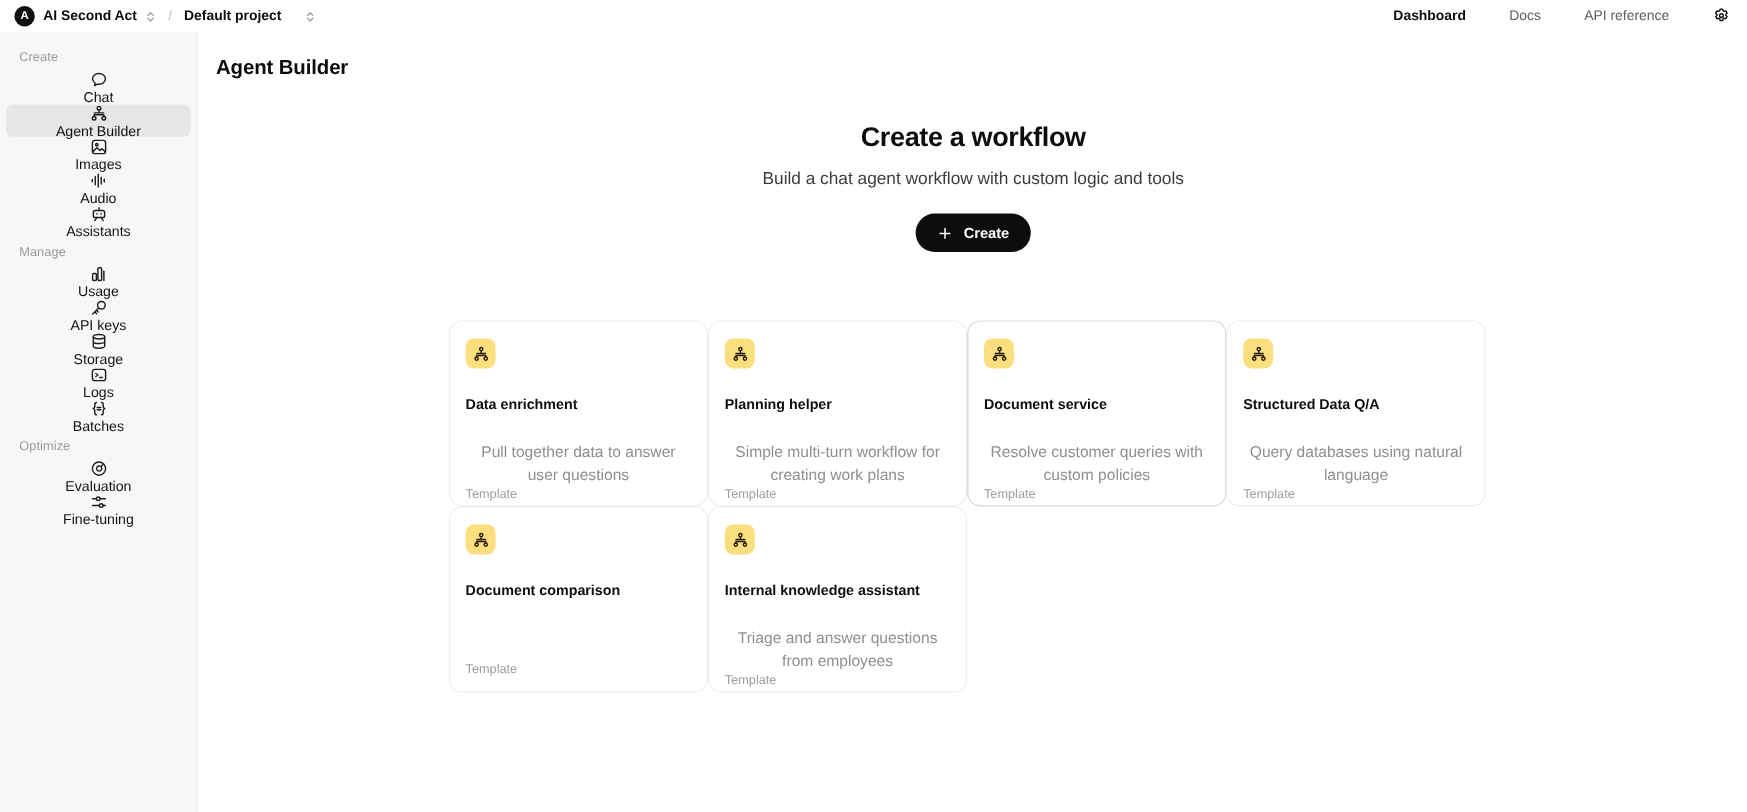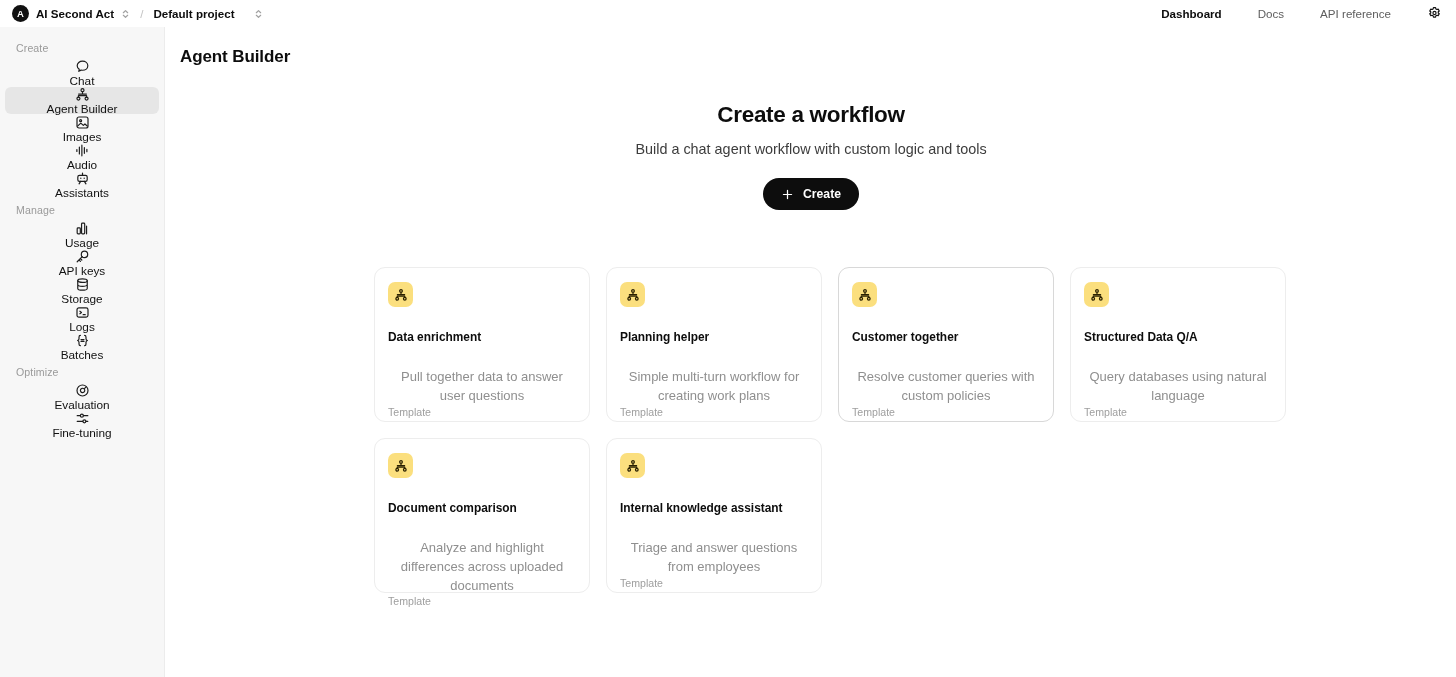--- a/index.html
+++ b/index.html
@@ -203,21 +203,20 @@
     width: 13px; height: 13px;
     flex: none;
   }
 
   
   .grid {
     margin: 57px 0 0 208px;
     width: 930px;
     display: grid;
     grid-template-columns: repeat(4, 216px);
-    gap: 16px;
   }
   .card {
     height: 155px;
     background: #ffffff;
     border: 1px solid #ededed;
     border-radius: 11px;
     padding: 14px 13px 12px 13px;
     display: flex;
     flex-direction: column;
     cursor: pointer;
@@ -471,21 +470,21 @@
 
     <div class="card hovered">
       <div class="card-badge">
         <svg width="14" height="14" viewBox="0 0 24 24" fill="none" stroke="#2a2000" stroke-width="2.1" stroke-linecap="round" stroke-linejoin="round">
           <circle cx="12" cy="5" r="2.3"></circle>
             <circle cx="5.5" cy="18.5" r="2.3"></circle>
             <circle cx="18.5" cy="18.5" r="2.3"></circle>
           <path d="M12 7.3v4M5.5 16.2v-2.1h13v2.1M5.8 11.3h12.4"></path>
         </svg>
       </div>
-      <div class="card-title">Customer together</div>
+      <div class="card-title">Document service</div>
       <div class="card-desc">Resolve customer queries with custom policies</div>
       <div class="card-foot">Template</div>
     </div>
 
     <div class="card">
       <div class="card-badge">
         <svg width="14" height="14" viewBox="0 0 24 24" fill="none" stroke="#2a2000" stroke-width="2.1" stroke-linecap="round" stroke-linejoin="round">
           <circle cx="12" cy="5" r="2.3"></circle>
             <circle cx="5.5" cy="18.5" r="2.3"></circle>
             <circle cx="18.5" cy="18.5" r="2.3"></circle>
@@ -500,21 +499,20 @@
     <div class="card">
       <div class="card-badge">
         <svg width="14" height="14" viewBox="0 0 24 24" fill="none" stroke="#2a2000" stroke-width="2.1" stroke-linecap="round" stroke-linejoin="round">
           <circle cx="12" cy="5" r="2.3"></circle>
             <circle cx="5.5" cy="18.5" r="2.3"></circle>
             <circle cx="18.5" cy="18.5" r="2.3"></circle>
           <path d="M12 7.3v4M5.5 16.2v-2.1h13v2.1M5.8 11.3h12.4"></path>
         </svg>
       </div>
       <div class="card-title">Document comparison</div>
-      <div class="card-desc">Analyze and highlight differences across uploaded documents</div>
       <div class="card-foot">Template</div>
     </div>
 
     <div class="card">
       <div class="card-badge">
         <svg width="14" height="14" viewBox="0 0 24 24" fill="none" stroke="#2a2000" stroke-width="2.1" stroke-linecap="round" stroke-linejoin="round">
           <circle cx="12" cy="5" r="2.3"></circle>
             <circle cx="5.5" cy="18.5" r="2.3"></circle>
             <circle cx="18.5" cy="18.5" r="2.3"></circle>
           <path d="M12 7.3v4M5.5 16.2v-2.1h13v2.1M5.8 11.3h12.4"></path>

